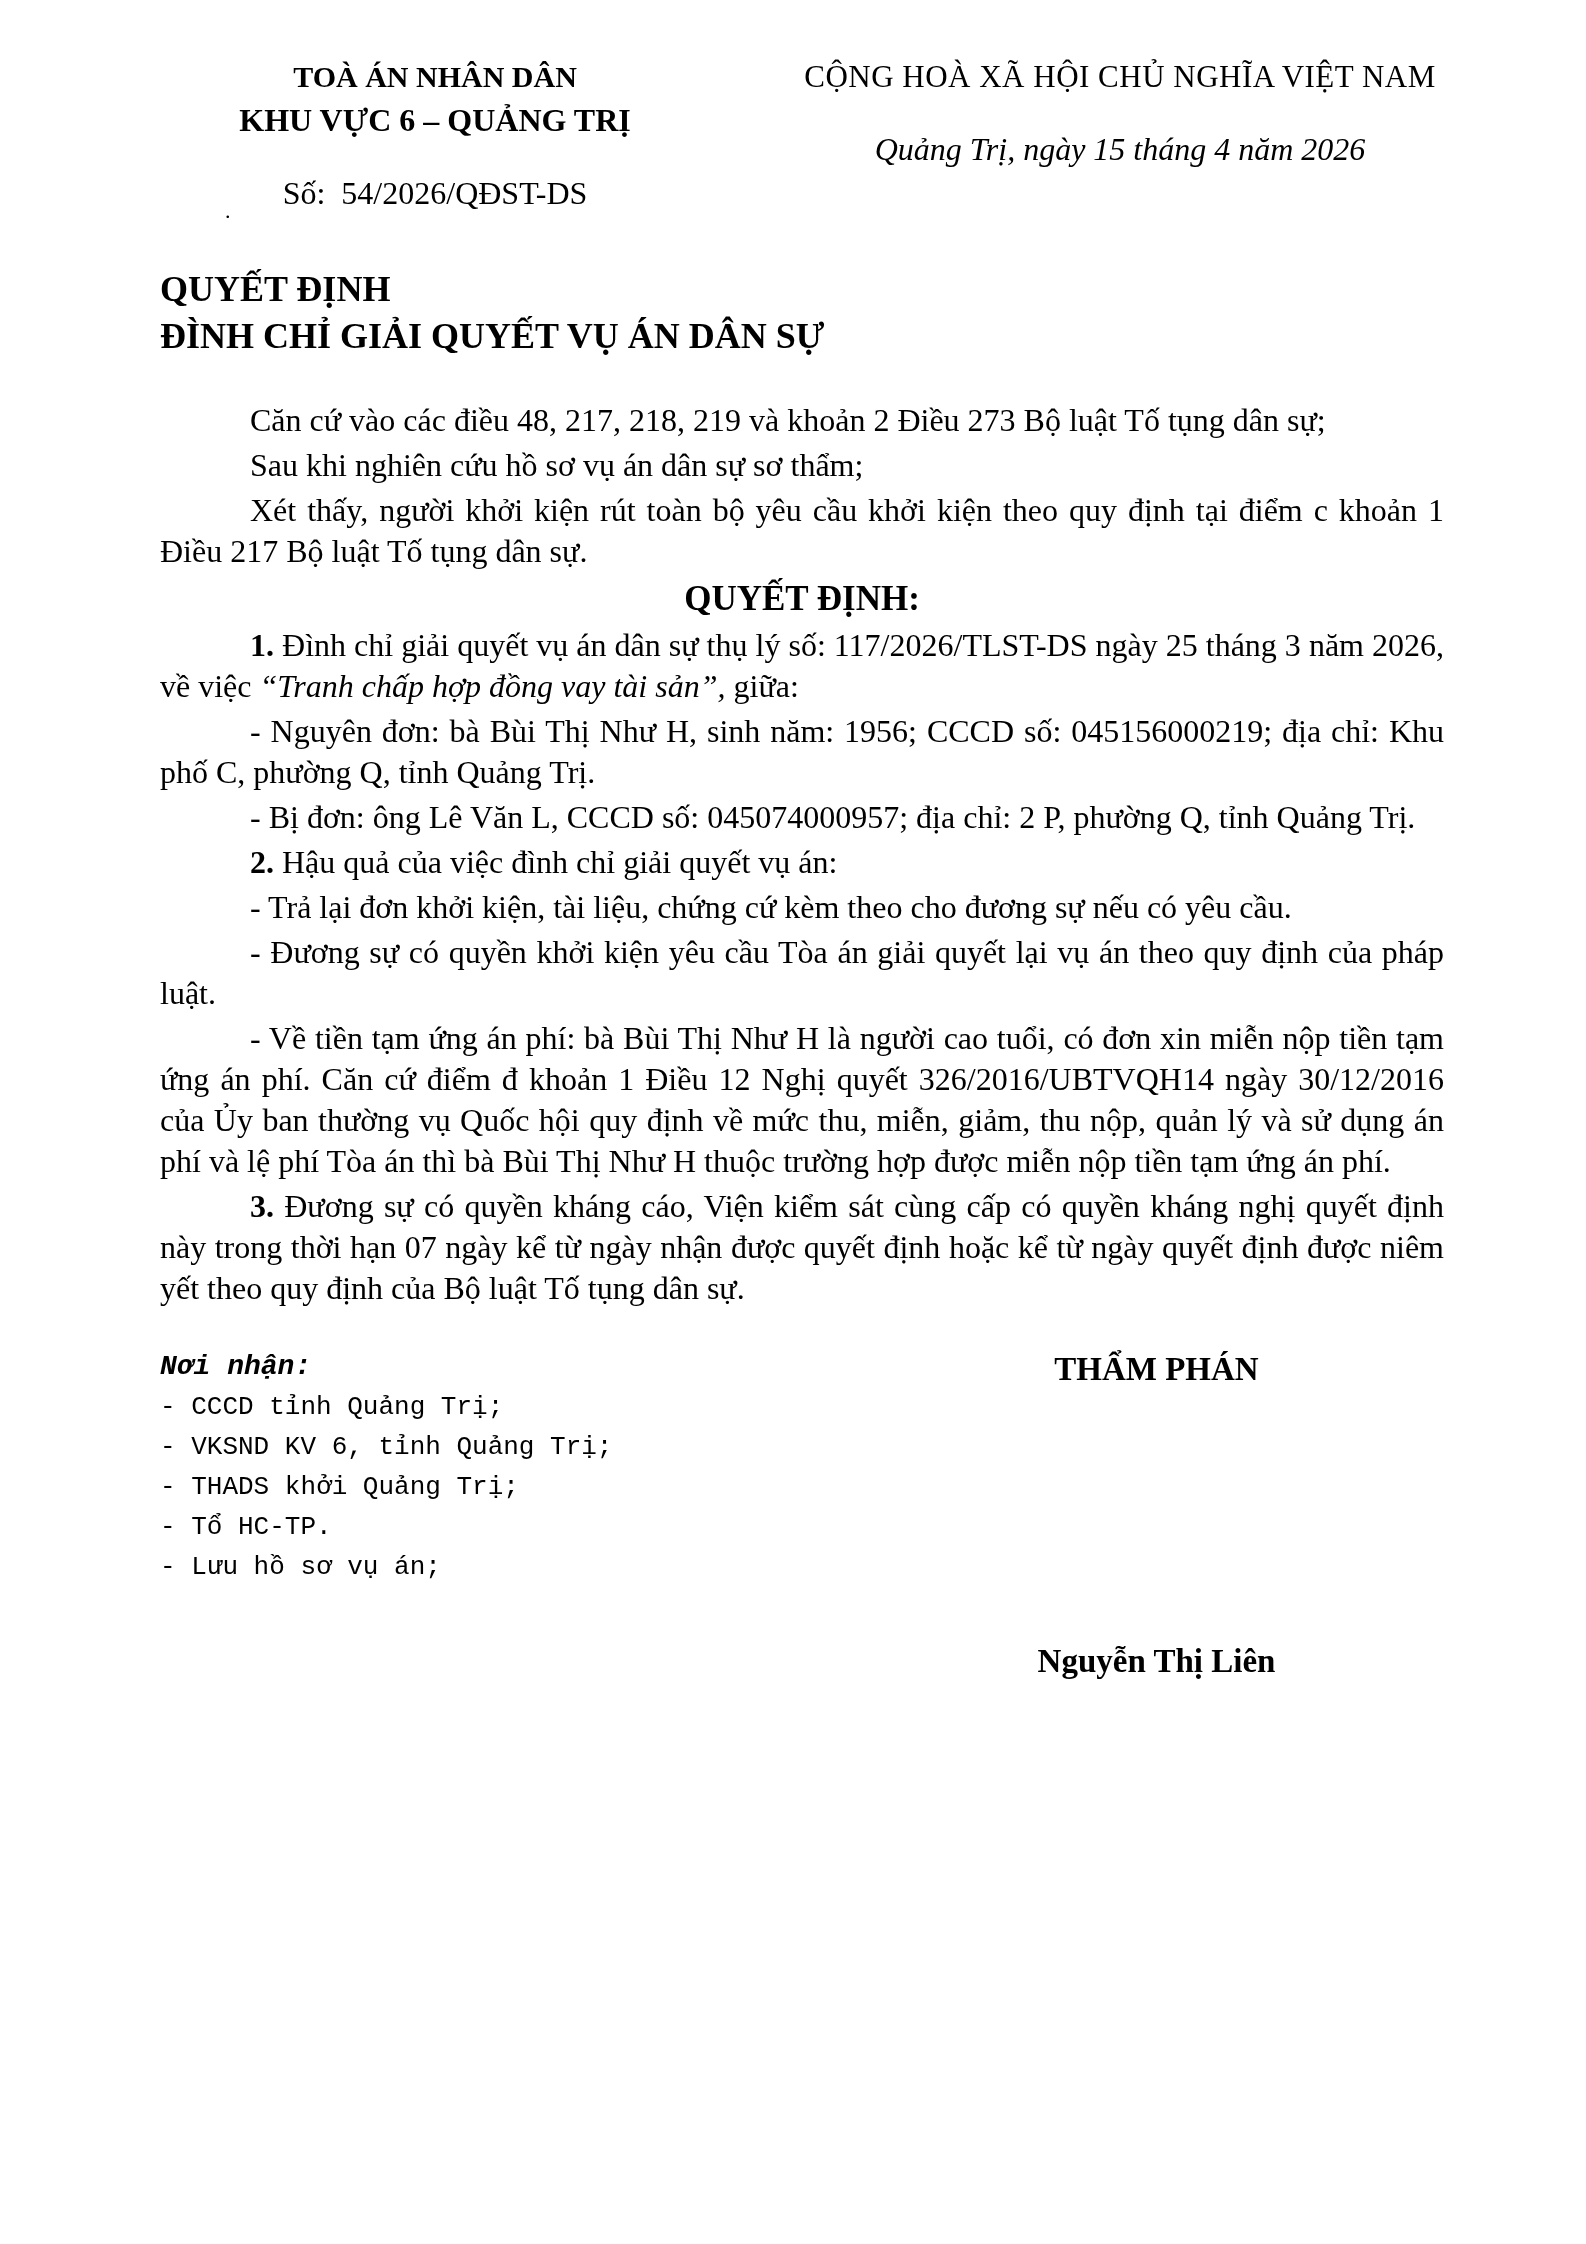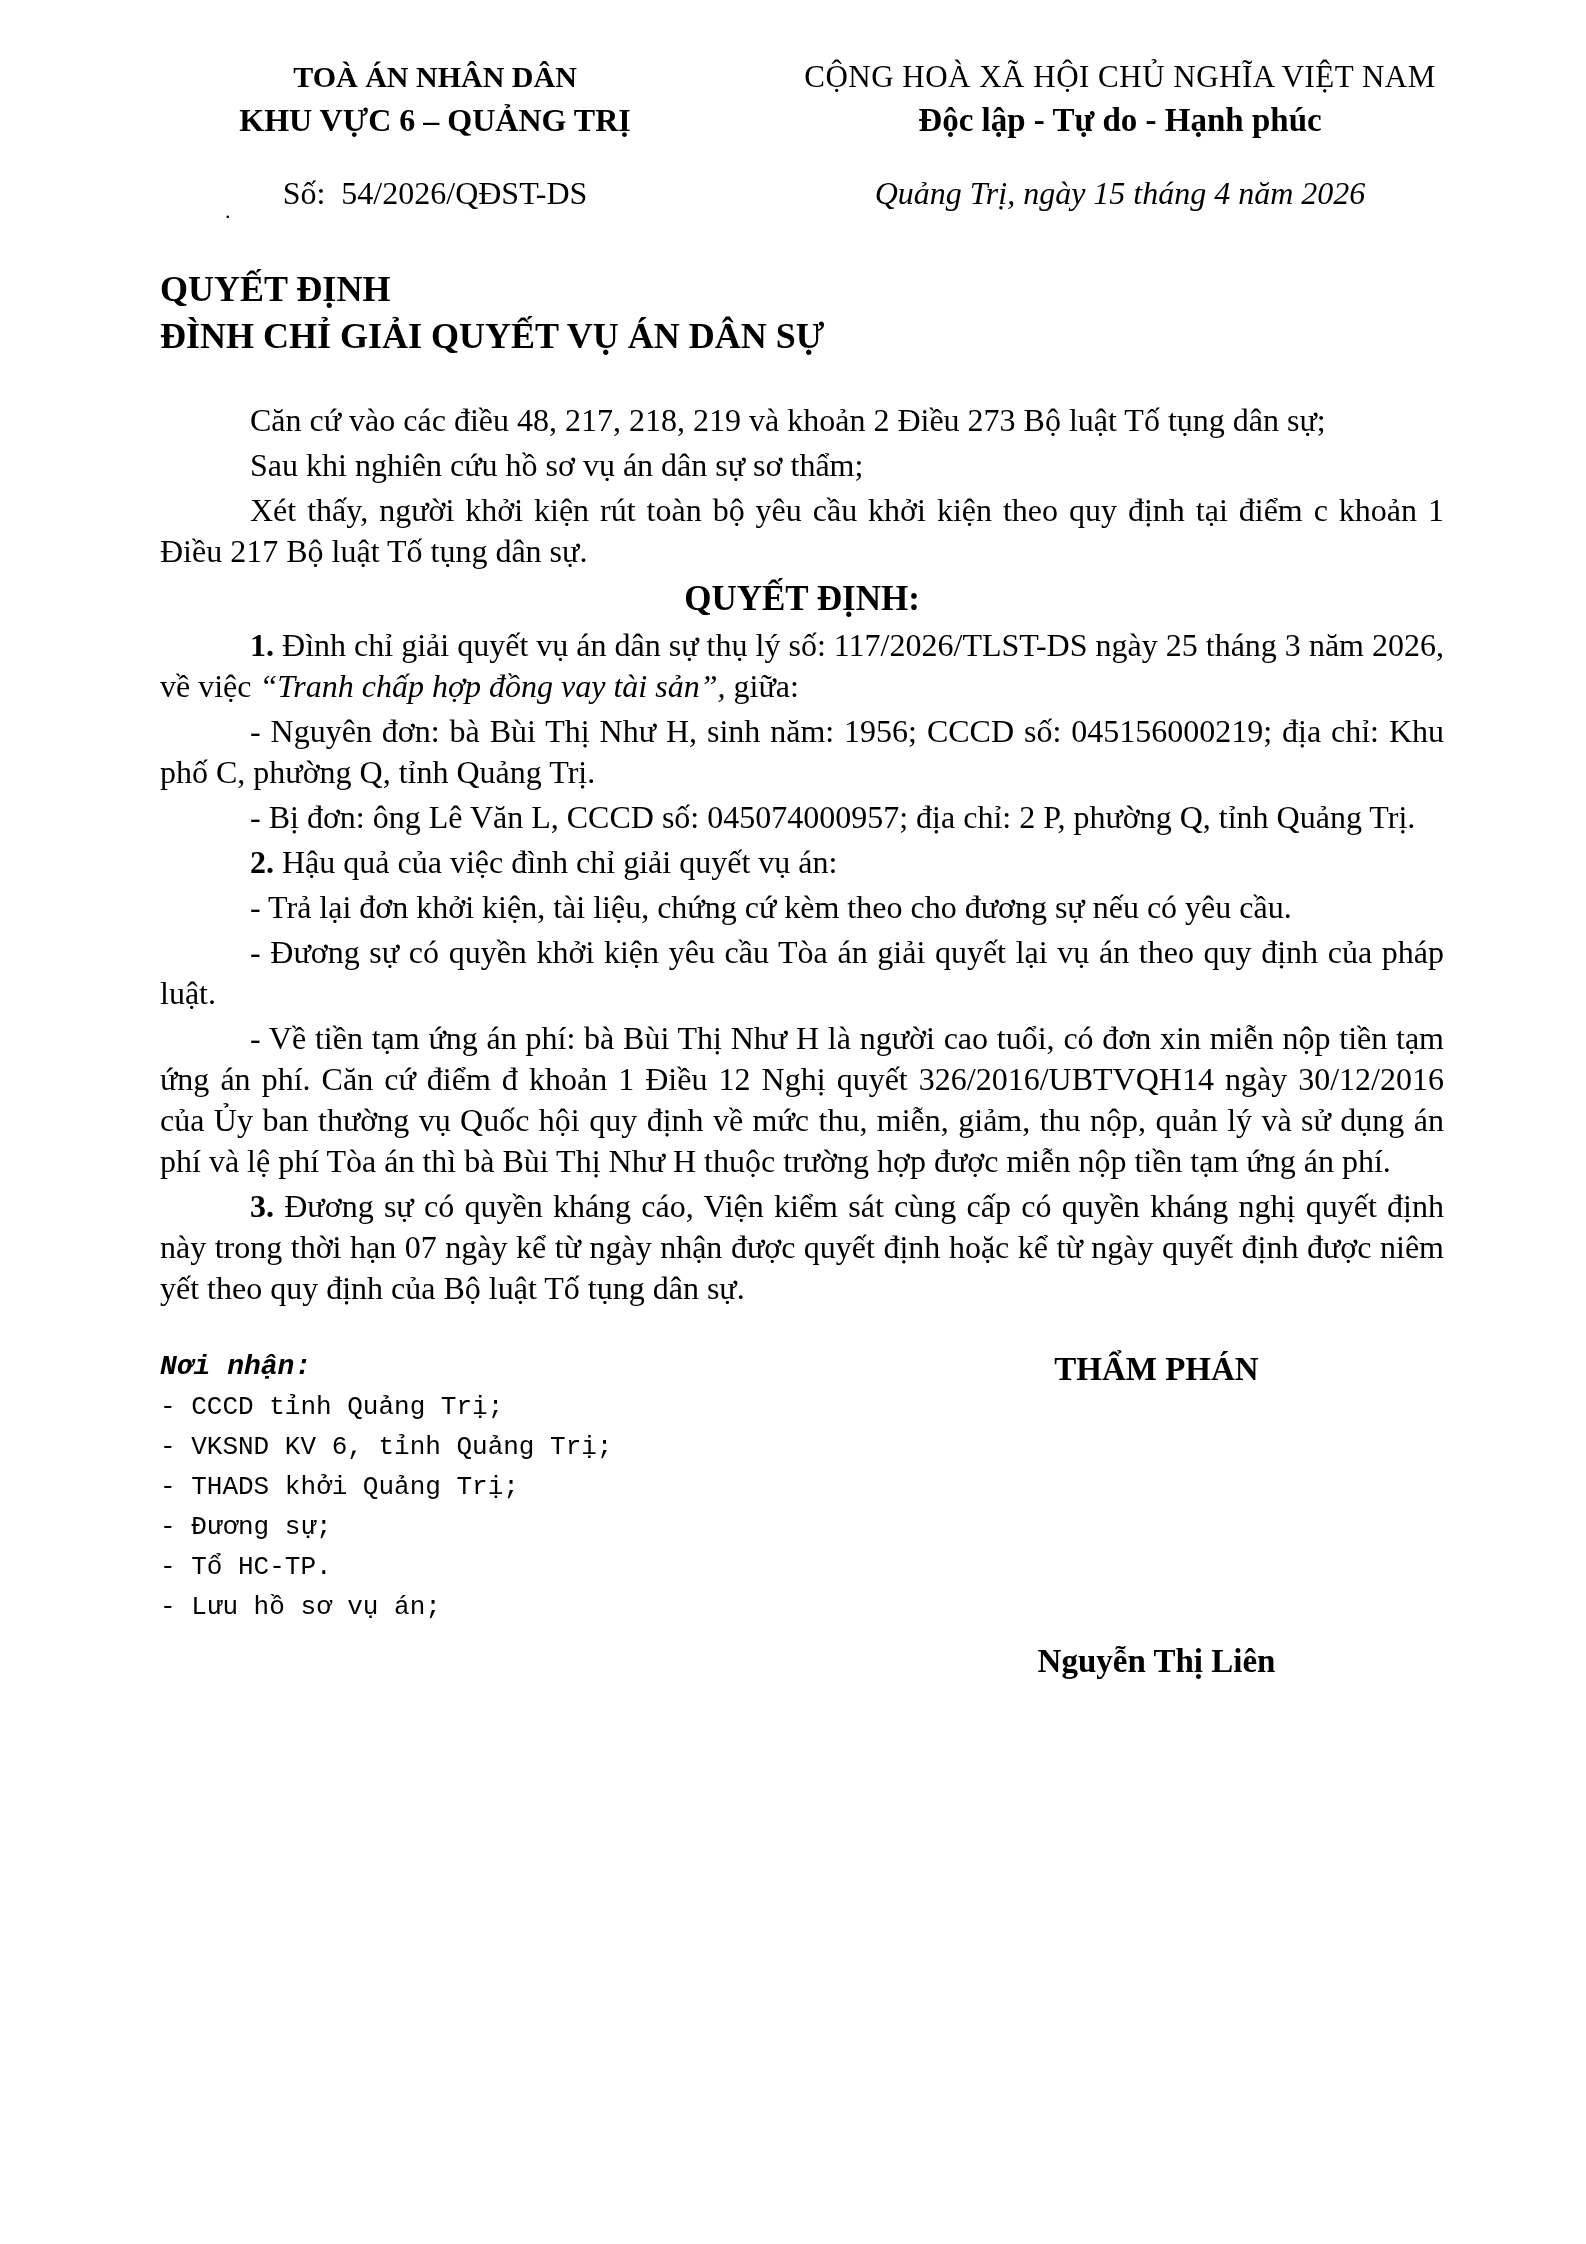--- a/index.html
+++ b/index.html
@@ -104,21 +104,20 @@
   <span class="stray-dot">.</span>
 
   <div class="header">
     <div class="header-col header-left">
       <div class="org-line1">TOÀ ÁN NHÂN DÂN</div>
       <div class="org-line2">KHU VỰC 6 – QUẢNG TRỊ</div>
       <div class="doc-number">Số:&nbsp; 54/2026/QĐST-DS</div>
     </div>
     <div class="header-col header-right">
       <div class="nation-line1">CỘNG HOÀ XÃ HỘI CHỦ NGHĨA VIỆT NAM</div>
-      <div class="nation-line2">Độc lập - Tự do - Hạnh phúc</div>
       <div class="date-line">Quảng Trị, ngày 15 tháng 4 năm 2026</div>
     </div>
   </div>
 
   <div class="doc-title">
     <div class="doc-title-line1">QUYẾT ĐỊNH</div>
     <div class="doc-title-line2">ĐÌNH CHỈ GIẢI QUYẾT VỤ ÁN DÂN SỰ</div>
   </div>
 
   <div class="doc-body">
@@ -141,21 +140,20 @@
 
     <p><span class="num">3.</span><span> Đương sự có quyền kháng cáo, Viện kiểm sát cùng cấp có quyền kháng nghị quyết định này trong thời hạn 07 ngày kể từ ngày nhận được quyết định hoặc kể từ ngày quyết định được niêm yết theo quy định của Bộ luật Tố tụng dân sự.</span></p>
   </div>
 
   <div class="footer">
     <div class="footer-left">
       <div class="recipients-label">Nơi nhận:</div>
       <div class="recipient">- CCCD tỉnh Quảng Trị;</div>
       <div class="recipient">- VKSND KV 6, tỉnh Quảng Trị;</div>
       <div class="recipient">- THADS khởi Quảng Trị;</div>
-      <div class="recipient">- Đương sự;</div>
       <div class="recipient">- Tổ HC-TP.</div>
       <div class="recipient">- Lưu hồ sơ vụ án;</div>
     </div>
     <div class="footer-right">
       <div class="signer-role">THẨM PHÁN</div>
       <div class="signer-name">Nguyễn Thị Liên</div>
     </div>
   </div>
 
 </div>

